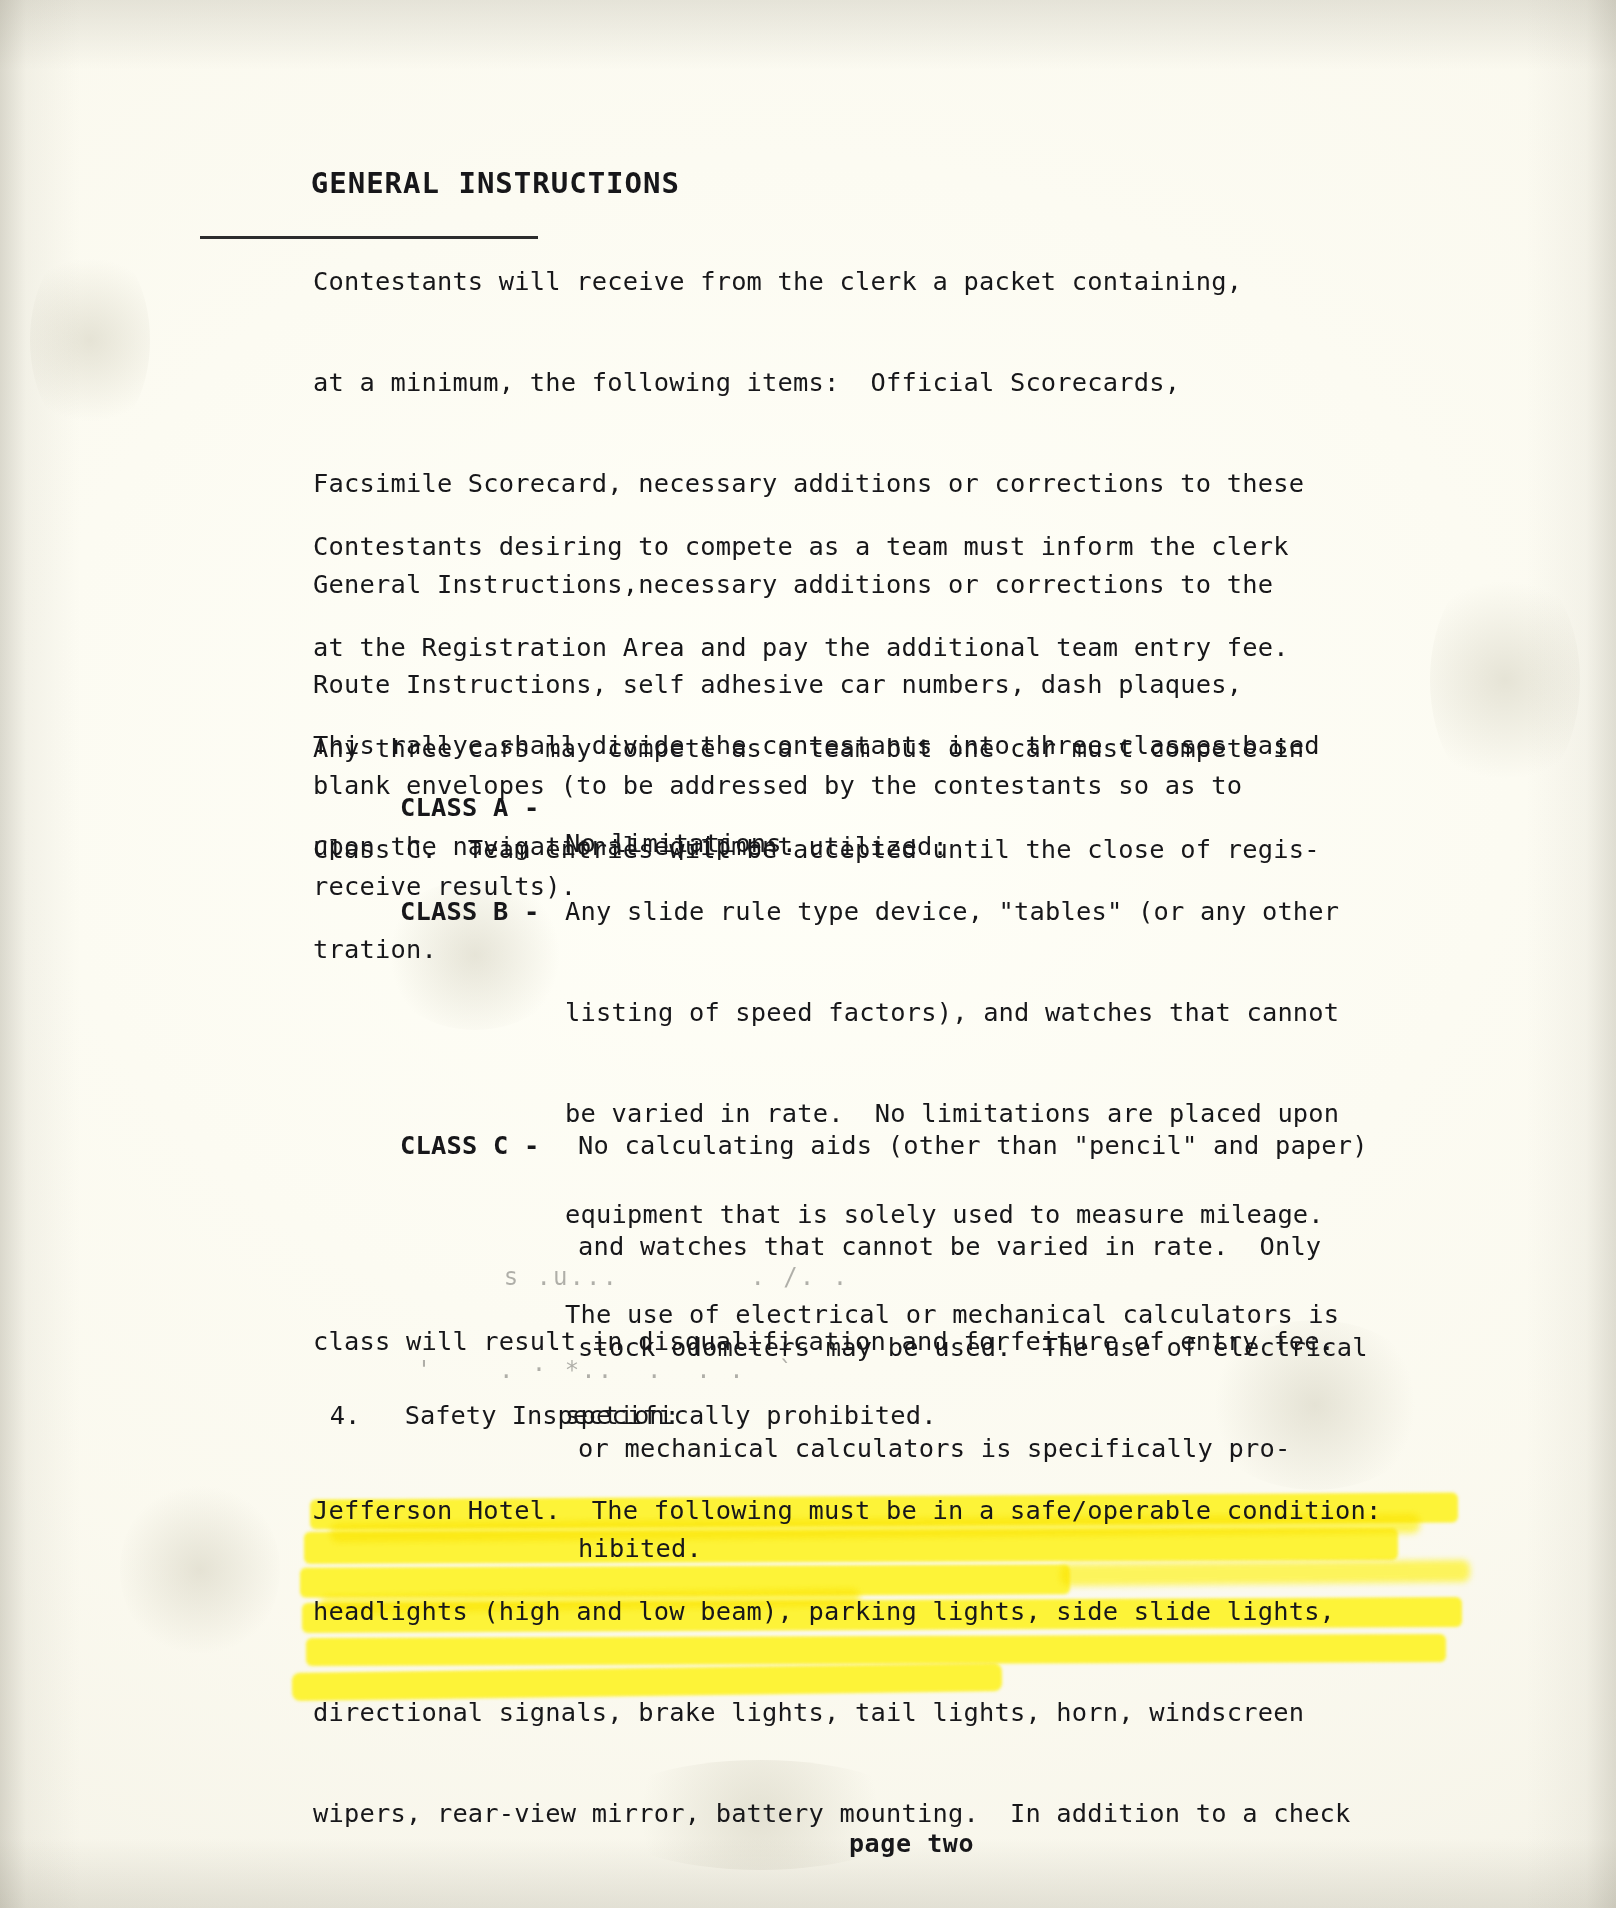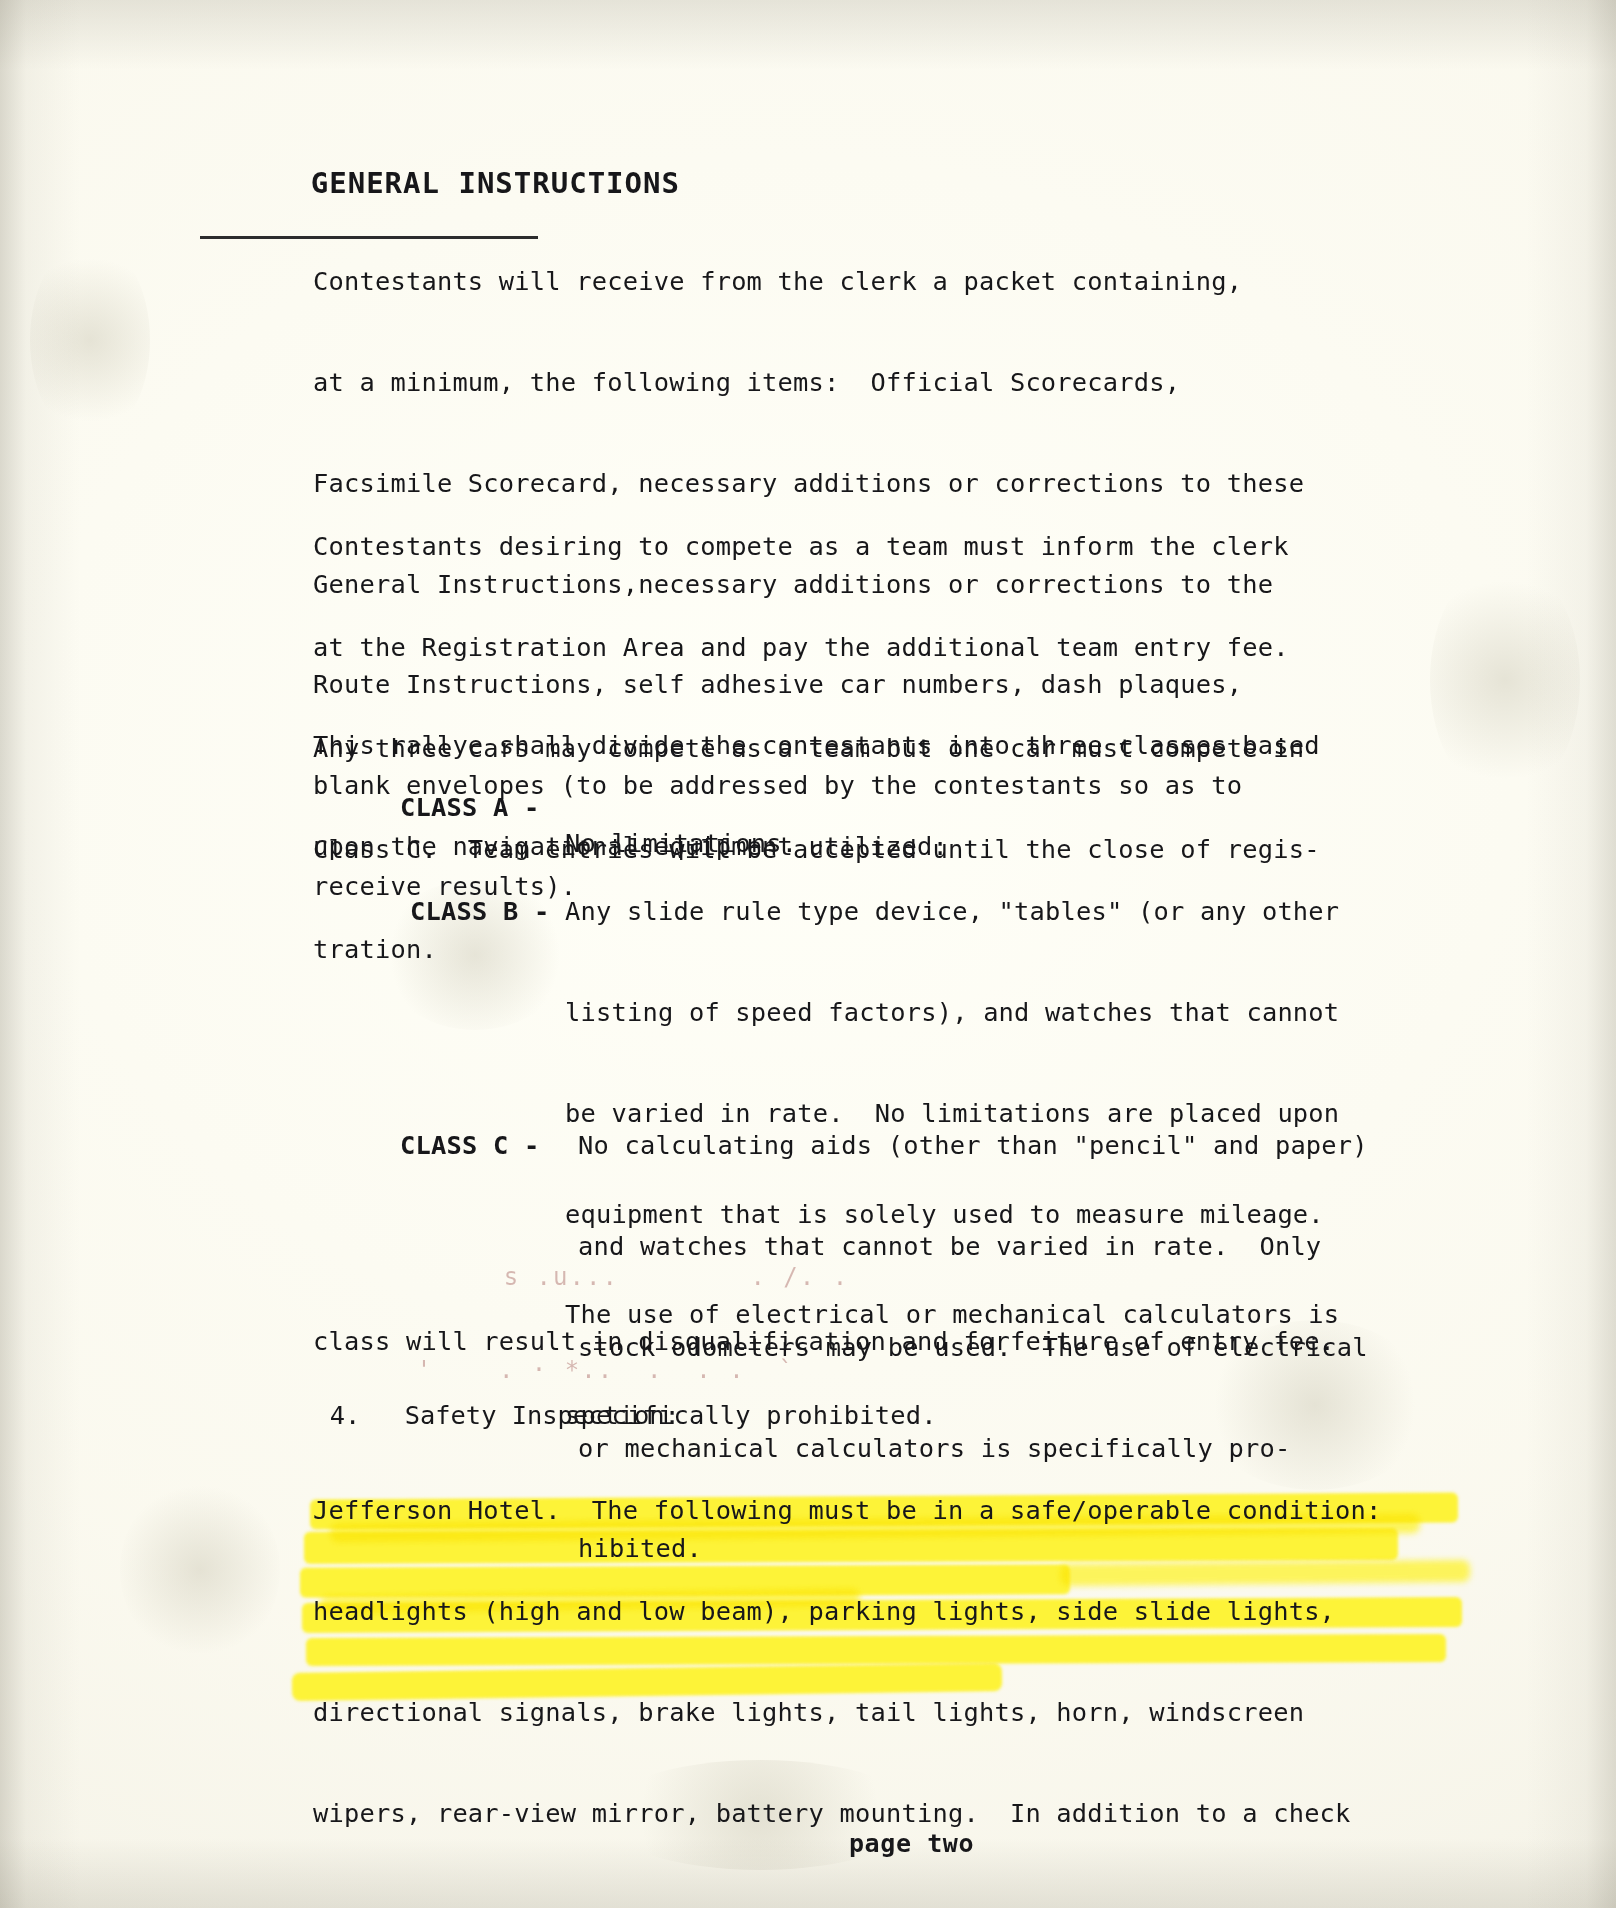--- a/index.html
+++ b/index.html
@@ -96,21 +96,21 @@
     letter-spacing: 0.6px;
     white-space: pre;
   }
 
   
   .ghost {
     position: absolute;
     white-space: pre;
     font-size: 24px;
     line-height: 30px;
-    color: #7f1d1d;
+    color: #000000;
     opacity: 0.30;
     filter: blur(0.7px);
     letter-spacing: 2px;
   }
 
   
   .hl-layer {
     position: absolute;
     inset: 0;
     z-index: 2;
@@ -187,21 +187,21 @@
       <span class="ln">upon the navigational equipment utilized:</span>
     </div>
 
     <div class="para" style="left:400px; top:724px;">
       <span class="ln blk-title">CLASS A -</span>
     </div>
     <div class="para" style="left:565px; top:760px;">
       <span class="ln">No limitations.</span>
     </div>
 
-    <div class="para" style="left:400px; top:828px;margin-left:10px;">
+    <div class="para" style="left:400px; top:828px;">
       <span class="ln blk-title">CLASS B -</span>
     </div>
     <div class="para" style="left:565px; top:828px;">
       <span class="ln">Any slide rule type device, "tables" (or any other</span>
       <span class="ln">listing of speed factors), and watches that cannot</span>
       <span class="ln">be varied in rate.  No limitations are placed upon</span>
       <span class="ln">equipment that is solely used to measure mileage.</span>
       <span class="ln">The use of electrical or mechanical calculators is</span>
       <span class="ln">specifically prohibited.</span>
     </div>

